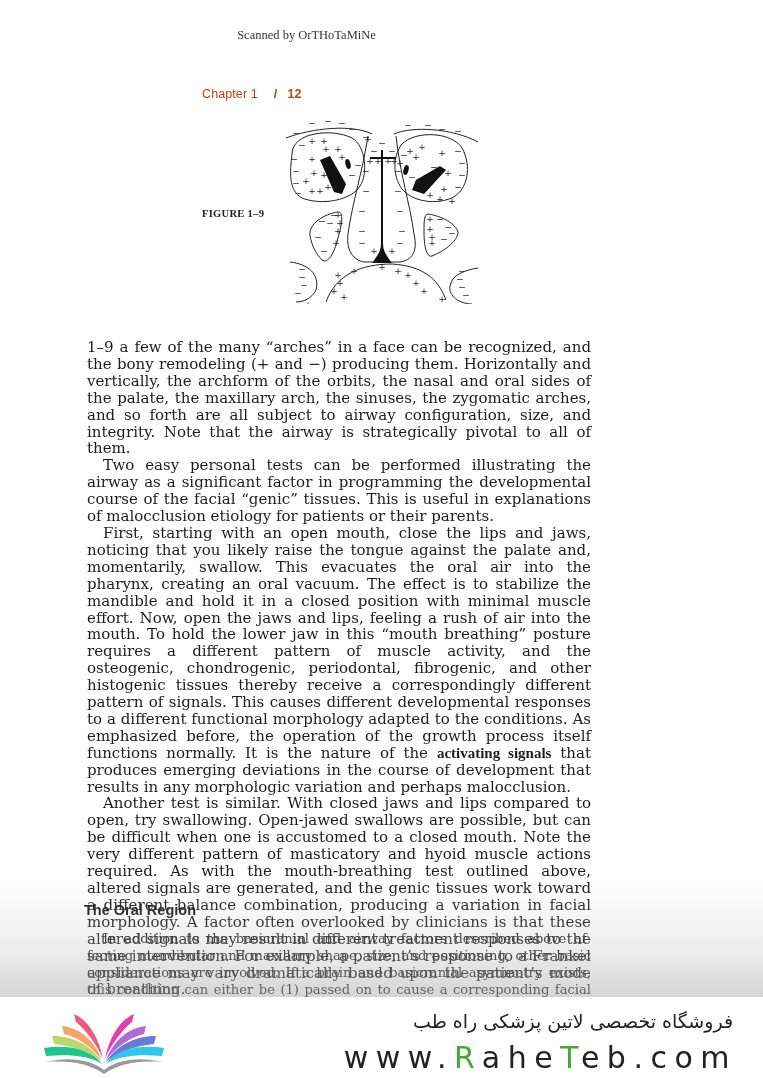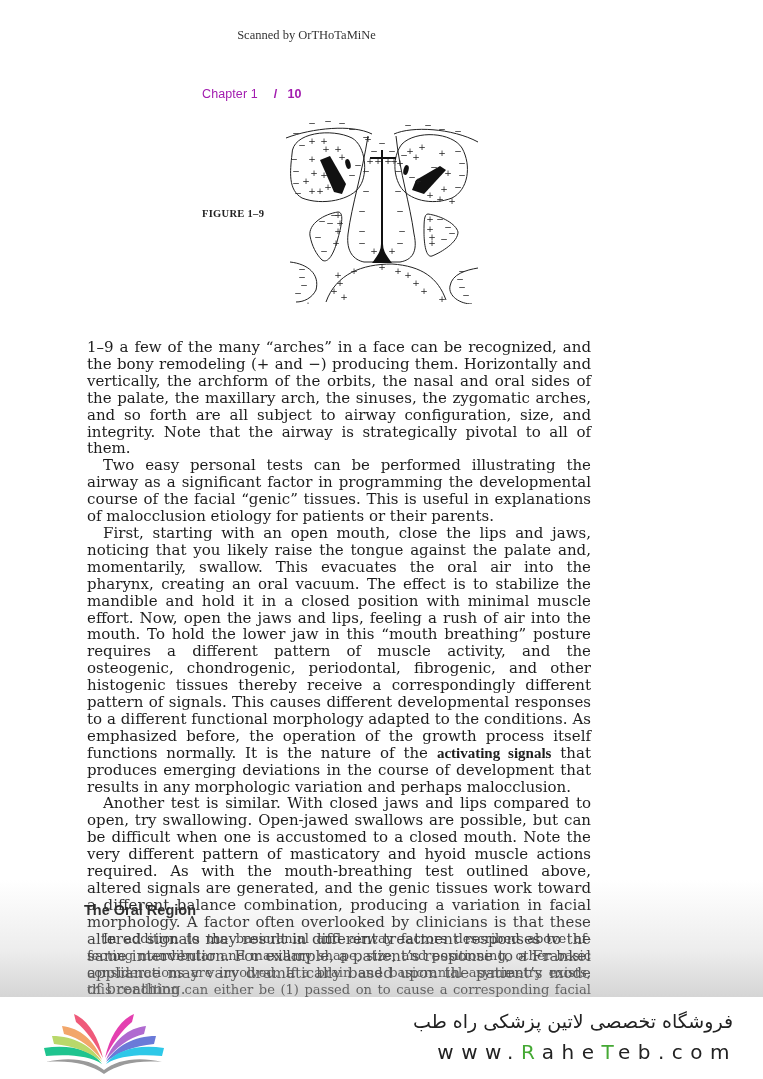--- a/index.html
+++ b/index.html
@@ -7,21 +7,21 @@
       width: 763px; height: 1079px; overflow: hidden; position: relative;
       background: #ffffff; color: #1c1c1c;
       font-family: "DejaVu Serif", serif;
     }
     .scan-credit {
       position: absolute; top: 28px; left: 0; width: 613px; text-align: center;
       font-family: "Liberation Serif", serif; font-size: 12.5px; color: #333;
     }
     .running-head {
       position: absolute; top: 87px; left: 202px; width: 482px;
-      font-family: "Liberation Sans", sans-serif; font-size: 12.5px; color: #a21caf;
+      font-family: "Liberation Sans", sans-serif; font-size: 12.5px; color: #c2410c;
       white-space: nowrap; display: flex; letter-spacing: 0.1px;
     }
     .running-head .chap { margin-right: 10px; }
     .running-head .title { flex: 1; }
     .running-head .slash { margin: 0 10px 0 6px; font-weight: bold; }
     .running-head .pageno { font-weight: bold; }
     .fig-label {
       position: absolute; top: 208px; left: 202px;
       font-family: Liberation Serif, serif; font-size: 10.5px; font-weight: bold; color: #222;
       letter-spacing: 0.3px;
@@ -53,33 +53,33 @@
     .footer-band {
       position: absolute; left: 0; top: 997px; width: 763px; height: 82px; background: #ffffff;
     }
     .logo { position: absolute; left: 40px; top: 1008px; width: 128px; height: 66px; }
     .shop-name {
       position: absolute; top: 1010px; right: 30px;
       font-family: "DejaVu Sans", sans-serif; font-size: 19px; color: #222; direction: rtl; margin-left: 8px;
     }
     .shop-url {
       position: absolute; top: 1040px; right: 26px;
-      font-family: "DejaVu Sans", sans-serif; font-size: 20px; color: #222; letter-spacing: 7.5px;
+      font-family: "DejaVu Sans", sans-serif; font-size: 30px; color: #222; letter-spacing: 7.5px;
     }
     .shop-url .green { color: #45a934; }
   </style>
 </head>
 <body>
 
 <div class="scan-credit">Scanned by OrTHoTaMiNe</div>
 
 <div class="running-head">
   <span class="chap">Chapter 1</span>
   <span class="slash">/</span>
-  <span class="pageno">10</span>
+  <span class="pageno">12</span>
 </div>
 
 <div class="fig-label">FIGURE 1–9</div>
 
 <svg class="figure" viewBox="0 0 200 190" xmlns="http://www.w3.org/2000/svg">
   <g fill="none" stroke="#222" stroke-width="1">
 
     <path d="M4,24 C30,14 70,10 90,20"></path>
     <path d="M112,20 C130,12 170,14 196,28"></path>
 

